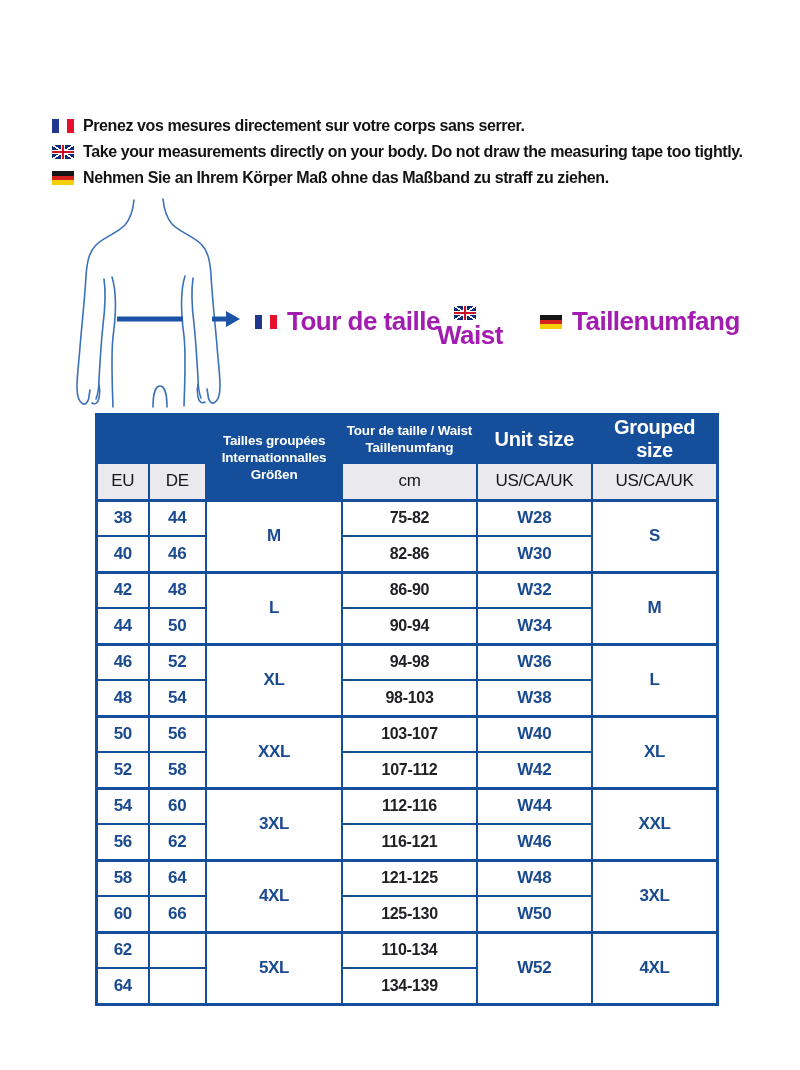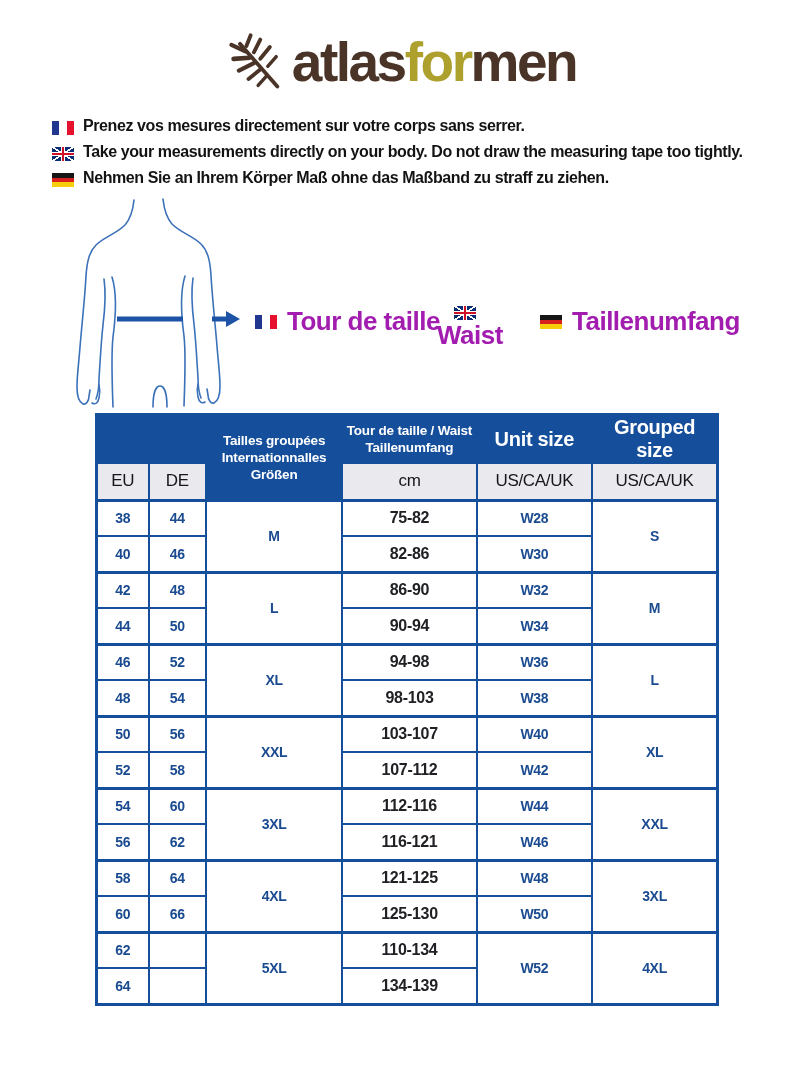--- a/index.html
+++ b/index.html
@@ -23,21 +23,21 @@
       linear-gradient(to bottom, transparent 0 42%, #CE1126 42% 58%, transparent 58%),
       linear-gradient(to right, transparent 0 44%, #CE1126 44% 56%, transparent 56%),
       linear-gradient(to bottom, transparent 0 34%, #ffffff 34% 66%, transparent 66%),
       linear-gradient(to right, transparent 0 39%, #ffffff 39% 61%, transparent 61%),
       linear-gradient(33deg, transparent 0 46.5%, #ffffff 46.5% 53.5%, transparent 53.5%),
       linear-gradient(-33deg, transparent 0 46.5%, #ffffff 46.5% 53.5%, transparent 53.5%);
   }
 
   
   .instructions { position:absolute; left:52px; top:117px; width:745px; }
-  .instruction-line { display:flex; align-items:flex-end; margin-bottom:8px;
+  .instruction-line { display:flex; align-items:center; margin-bottom:8px;
     font-size:16px; font-weight:bold; letter-spacing:-0.4px; color:#131313; white-space:nowrap; }
 
   
   .torso-svg { position:absolute; left:60px; top:197px; }
   .measure-label { position:absolute; top:306px; display:flex; align-items:center;
     font-size:26px; font-weight:bold; letter-spacing:-0.5px; color:#a21caf; white-space:nowrap; }
   .measure-label .flag { margin-right:10px; }
   .ml-fr { left:255px; } .ml-uk { left:437px;flex-direction:column; } .ml-de { left:540px; }
 
   
@@ -46,44 +46,29 @@
     border-collapse:collapse; table-layout:fixed; border:3px solid var(--tbl-blue); }
   .size-table th, .size-table td { border:2px solid var(--tbl-blue); text-align:center; vertical-align:middle; padding:0; }
   .size-table thead th { background:var(--tbl-blue); color:#ffffff; }
   .size-table tr.h1 th { height:41px; }
   .size-table tr.h2 th { height:37px;margin-left:12px; }
   .size-table thead th.light { background:var(--lt); color:#15171C; font-weight:normal; font-size:17px; letter-spacing:-0.3px; }
   .th-big { font-size:20px; letter-spacing:-0.3px; }
   .th-small { font-size:13.5px; line-height:17px; letter-spacing:-0.2px; }
   .th-small span { display:block; }
   .size-table tbody td { height:36px; background:#ffffff; }
-  .size-table tbody td.val { color:var(--val-blue); font-weight:bold; font-size:14px; letter-spacing:-0.3px; }
+  .size-table tbody td.val { color:var(--val-blue); font-weight:bold; font-size:17px; letter-spacing:-0.3px; }
   .size-table tbody td.cm { color:var(--dark); font-weight:bold; font-size:16px; letter-spacing:-0.3px; }
   .size-table tbody tr.group-start td { border-top-width:3px; }
 </style>
 </head>
 <body>
 
 <div class="page">
 
-  <header class="logo">
-    <svg class="logo-icon" viewBox="0 0 60 60" fill="none" stroke="#4A3428" stroke-linecap="round">
-      <path d="M50,53 L15,13" stroke-width="3.6"></path>
-      <path d="M20,20 L7,14" stroke-width="4"></path>
-      <path d="M24,26 L9,27" stroke-width="4.4"></path>
-      <path d="M28,31 L14,38" stroke-width="4"></path>
-      <path d="M34,37 L23,46" stroke-width="3.6"></path>
-      <path d="M40,43 L32,52" stroke-width="3.2"></path>
-      <path d="M21,15 L25,5" stroke-width="3.6"></path>
-      <path d="M28,21 L34,9" stroke-width="3.6"></path>
-      <path d="M34,27 L43,16" stroke-width="3.6"></path>
-      <path d="M41,34 L49,25" stroke-width="3.2"></path>
-    </svg>
-    <div class="logo-text"><span class="logo-atlas">atlas</span><span class="logo-for">for</span><span class="logo-men">men</span></div>
-  </header>
 
   <section class="instructions">
     <div class="instruction-line">
       <span class="flag flag-fr"></span>
       <span>Prenez vos mesures directement sur votre corps sans serrer.</span>
     </div>
     <div class="instruction-line">
       <span class="flag flag-uk"></span>
       <span>Take your measurements directly on your body. Do not draw the measuring tape too tightly.</span>
     </div>

